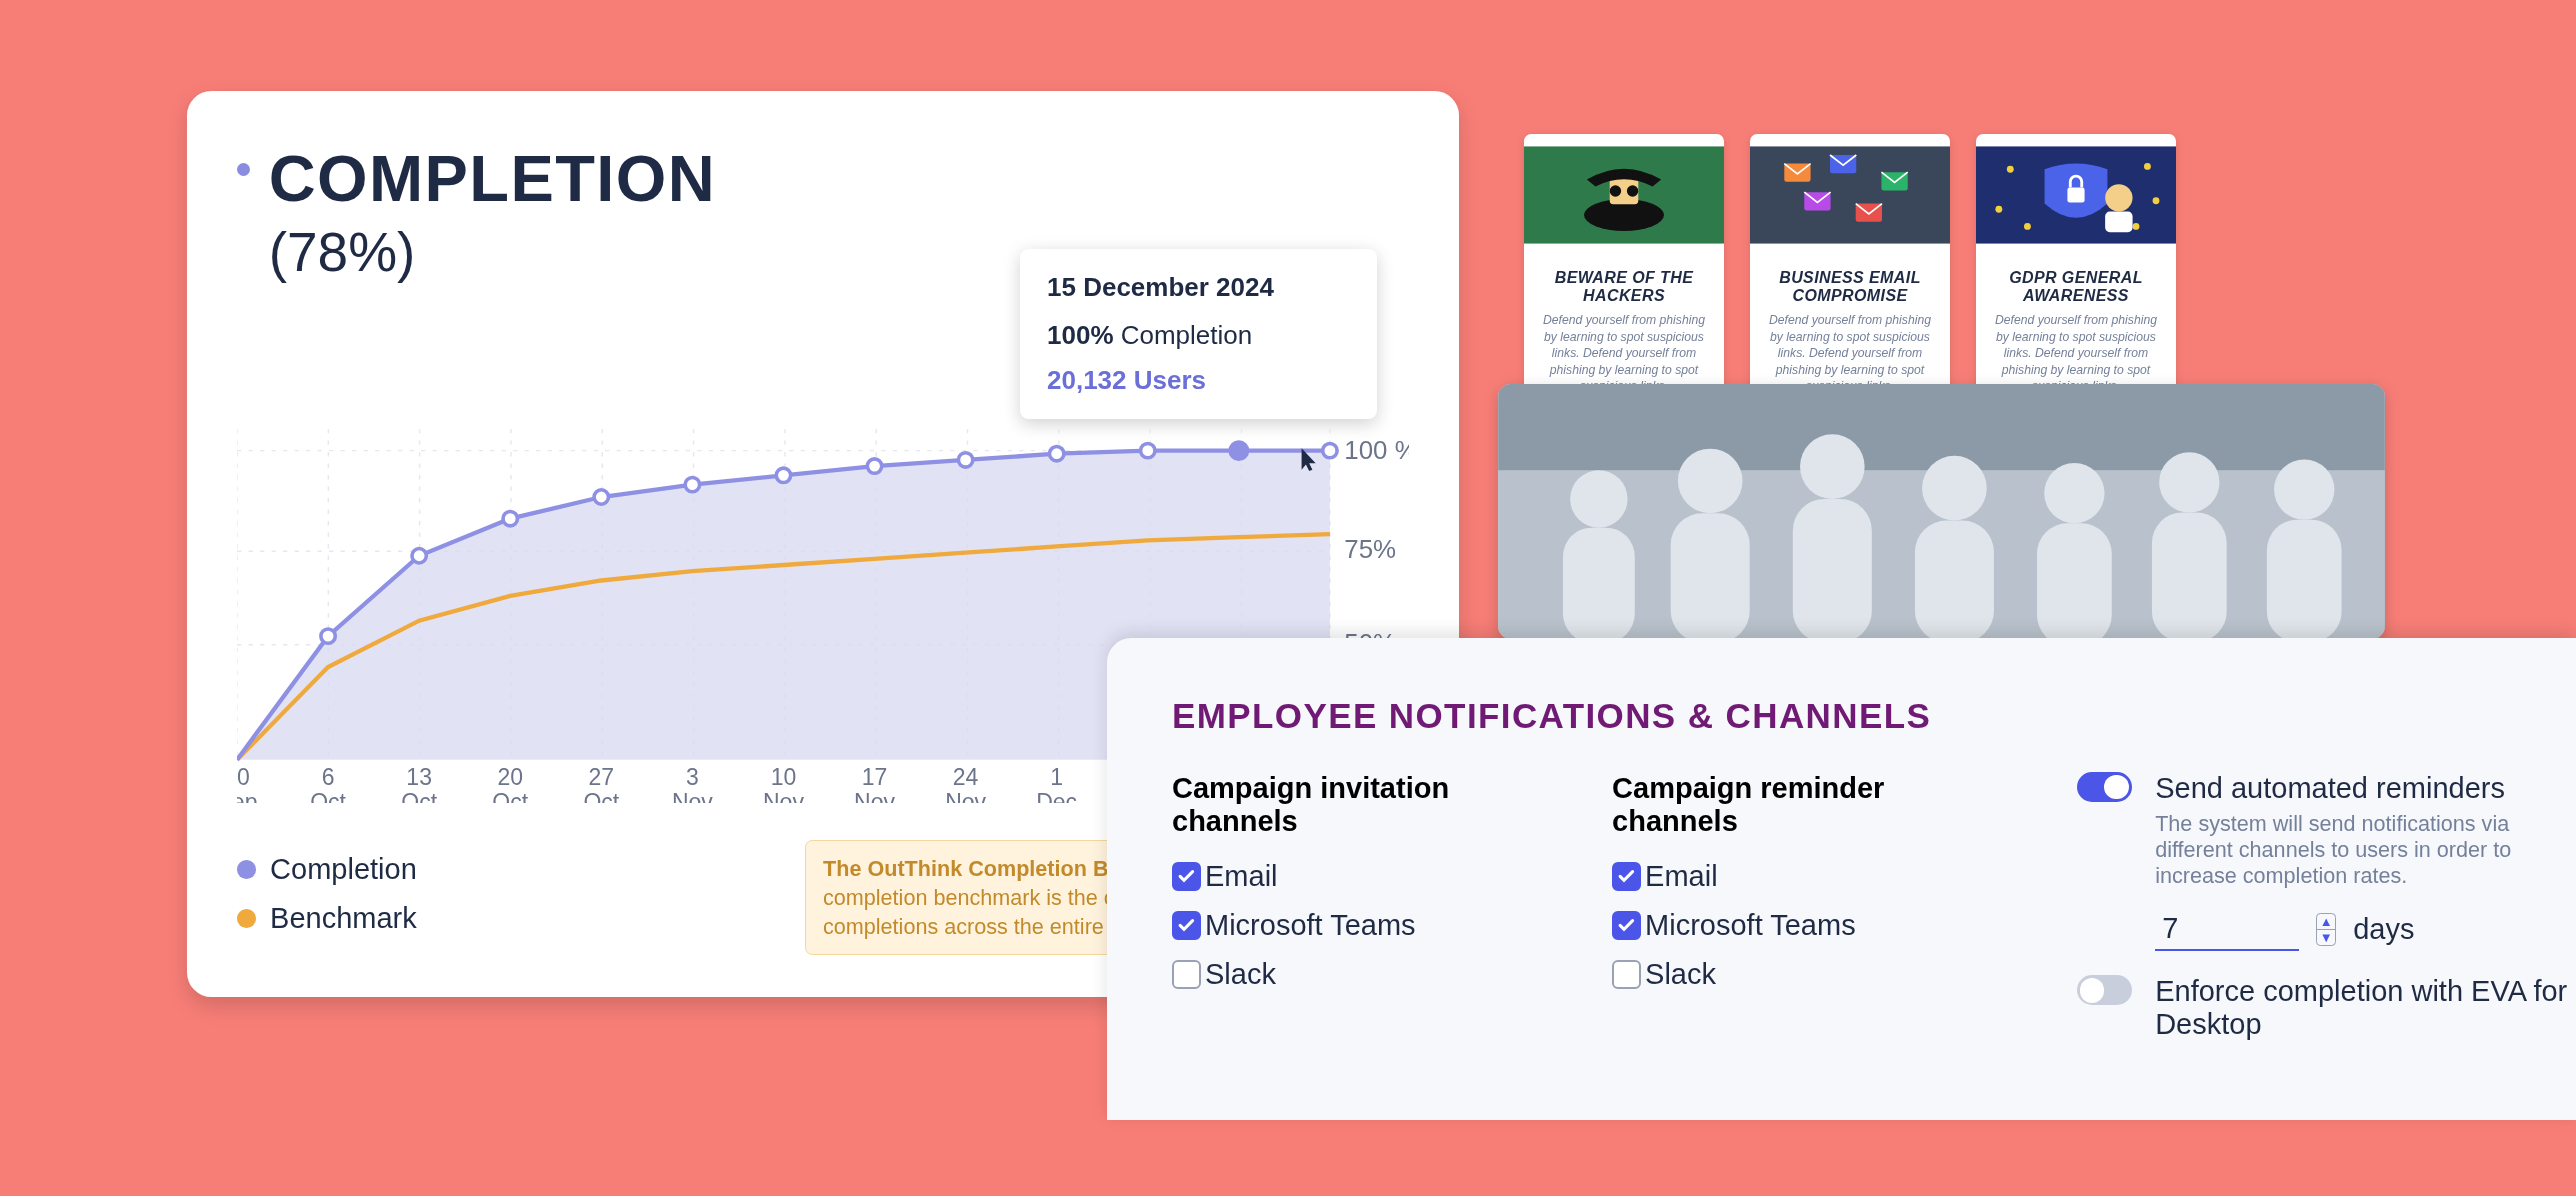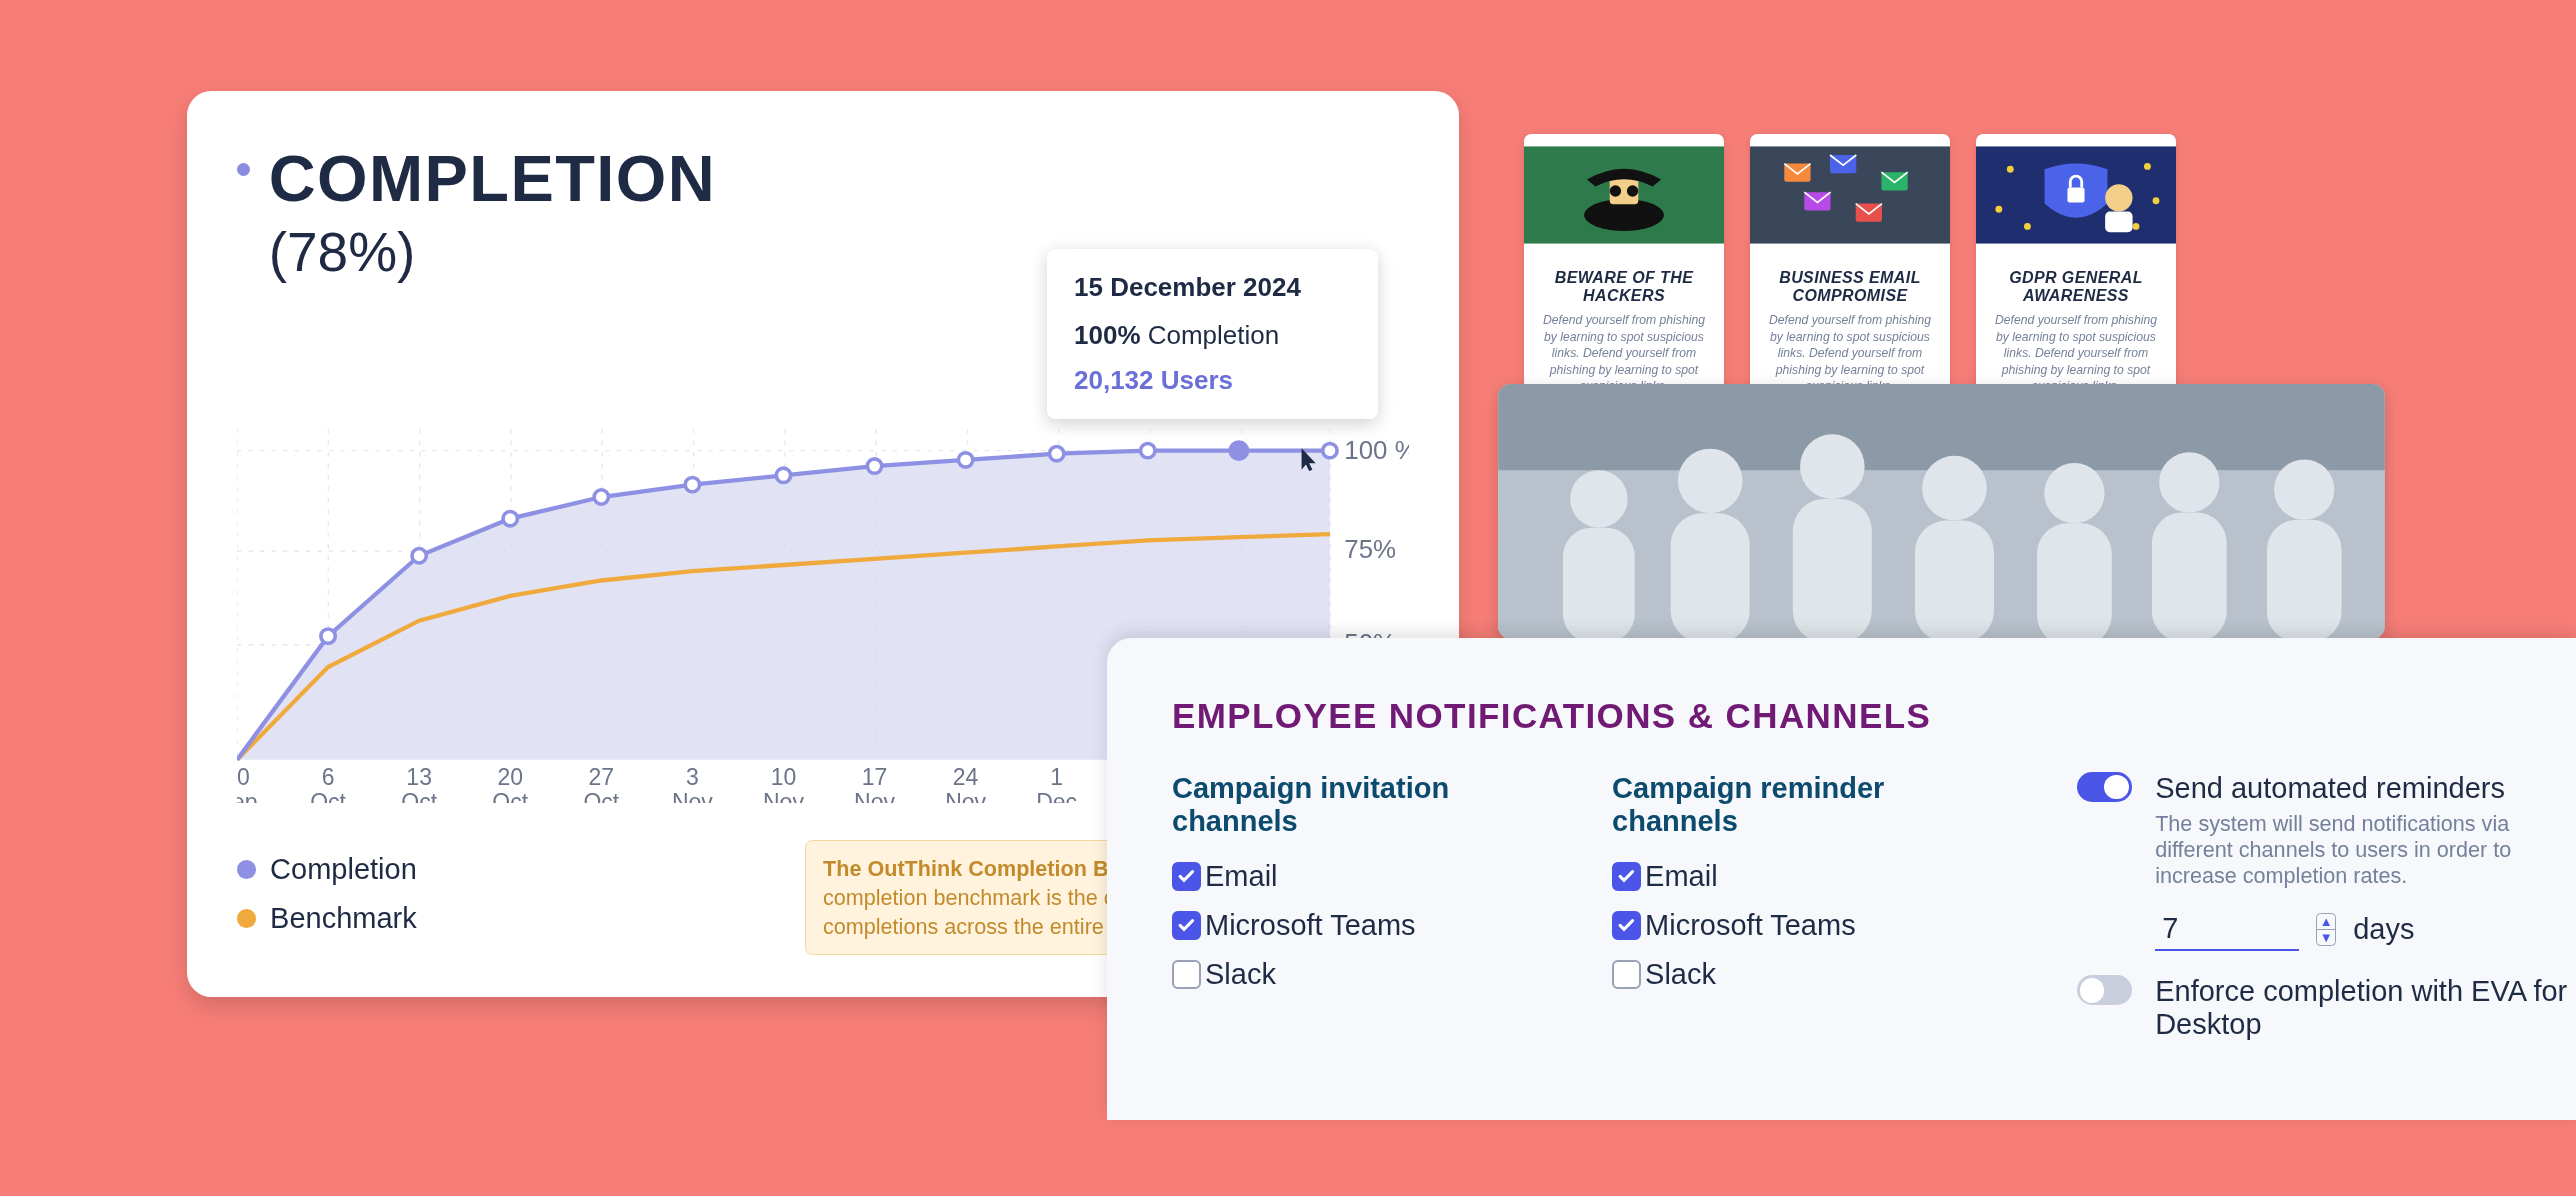--- a/index.html
+++ b/index.html
@@ -33,22 +33,22 @@
   .grid-line { stroke:#e6e8f0; stroke-width:2; stroke-dasharray:6 10; }
   .area-fill { fill:#d7d9f2; opacity:.75; }
   .line-completion { stroke:#8e90e3; stroke-width:6; fill:none; }
   .dot { fill:#fff; stroke:#8e90e3; stroke-width:5; }
   .dot-active { fill:#8e90e3; }
   .line-benchmark { stroke:#f0a93c; stroke-width:6; fill:none; }
   .y-label { font-size:36px; fill:#6c748a; }
   .x-label { font-size:32px; fill:#6c748a; text-anchor:middle; }
 
   .tooltip {
-    position:absolute; left:860px; top:158px;
-    width:331px; padding:23px 27px;
+    position:absolute; left:833px; top:158px;
+    width:357px; padding:23px 27px;
     background:#fff; border-radius:8.6px;
     box-shadow:0 4.3px 17px rgba(0,0,0,.18);
     font-size:26px; color:#1f2a44;
   }
   .tooltip .tt-date { font-weight:800; margin-bottom:17px; }
   .tooltip .tt-pct  { font-weight:800; }
   .tooltip .tt-users{ color:#6b6fd8; font-weight:800; margin-top:14.4px; }
 
   .legend { position:absolute; left:50px; top:762px; font-size:29px; color:#1f2a44; }
   .legend-item { display:flex; align-items:center; gap:14.4px; margin-bottom:16px; }
@@ -92,21 +92,21 @@
   .notif-panel {
     position:absolute; left:1107px; top:638px; right:0;
     height:482px; background:#f6f8fb;
     border-top-left-radius:24.4px;
     box-shadow:0 -4.3px 17px rgba(0,0,0,.12);
     padding:58px 0 0 65px;
   }
   .notif-title { font-size:35px; font-weight:700; letter-spacing:1.4px; color:#701a75; margin-bottom:36px; }
 
   .notif-cols { display:flex; gap:101px; }
-  .col-title { font-size:29px; font-weight:700; color:#0c4a6e; margin-bottom:21.6px; }
+  .col-title { font-size:29px; font-weight:700; color:#000000; margin-bottom:21.6px; }
 
   .chk { display:flex; align-items:center; gap:4px; margin-bottom:16px; font-size:29px; color:#1f2a44; cursor:pointer; }
   .chk-box {
     width:29px; height:29px; border-radius:5.8px;
     border:2.2px solid #4b55e8; display:flex; align-items:center; justify-content:center;
     background:#4b55e8;
   }
   .chk-box.off { background:#fff; border-color:#9aa1b5; }
   .chk-box svg { width:18.7px; height:18.7px; }
 

